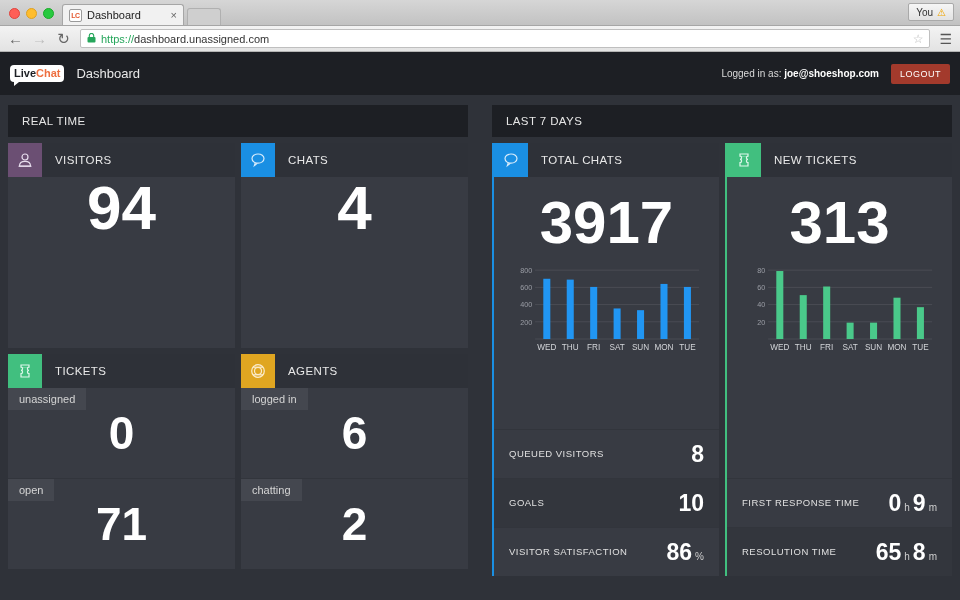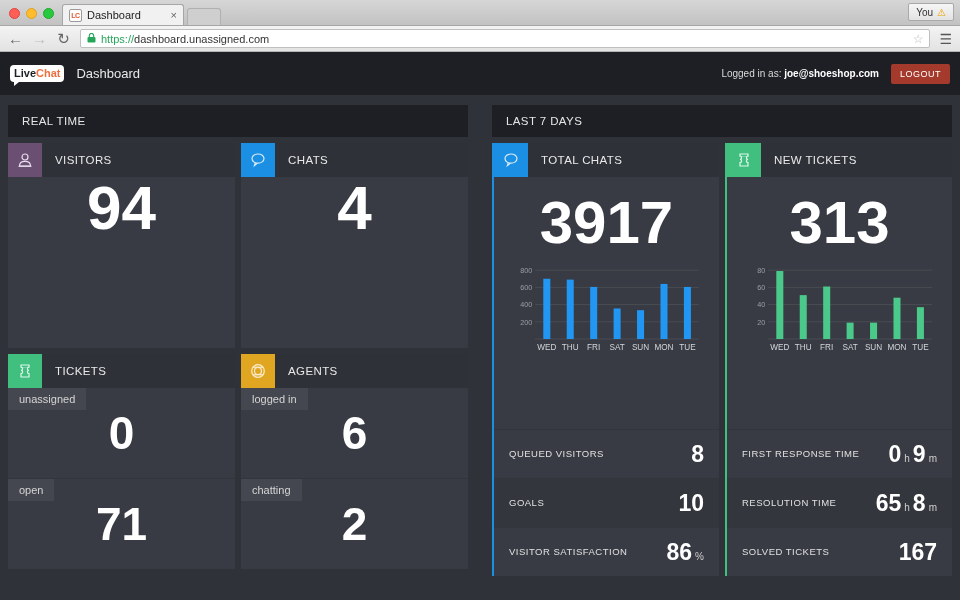--- a/index.html
+++ b/index.html
@@ -457,25 +457,19 @@
             </div>
             <div class="metric-row alt">
               <span class="metric-label">RESOLUTION TIME</span>
               <span class="metric-value">
                 <span>65</span>
                 <span class="unit">h</span>
                 <span>8</span>
                 <span class="unit">m</span>
               </span>
             </div>
-            <div class="metric-row">
-              <span class="metric-label">SOLVED TICKETS</span>
-              <span class="metric-value">
-                <span>167</span>
-              </span>
-            </div>
           </div>
         </div>
       </div>
 
     </div>
   </div>
 </div>
 
 </body></html>

